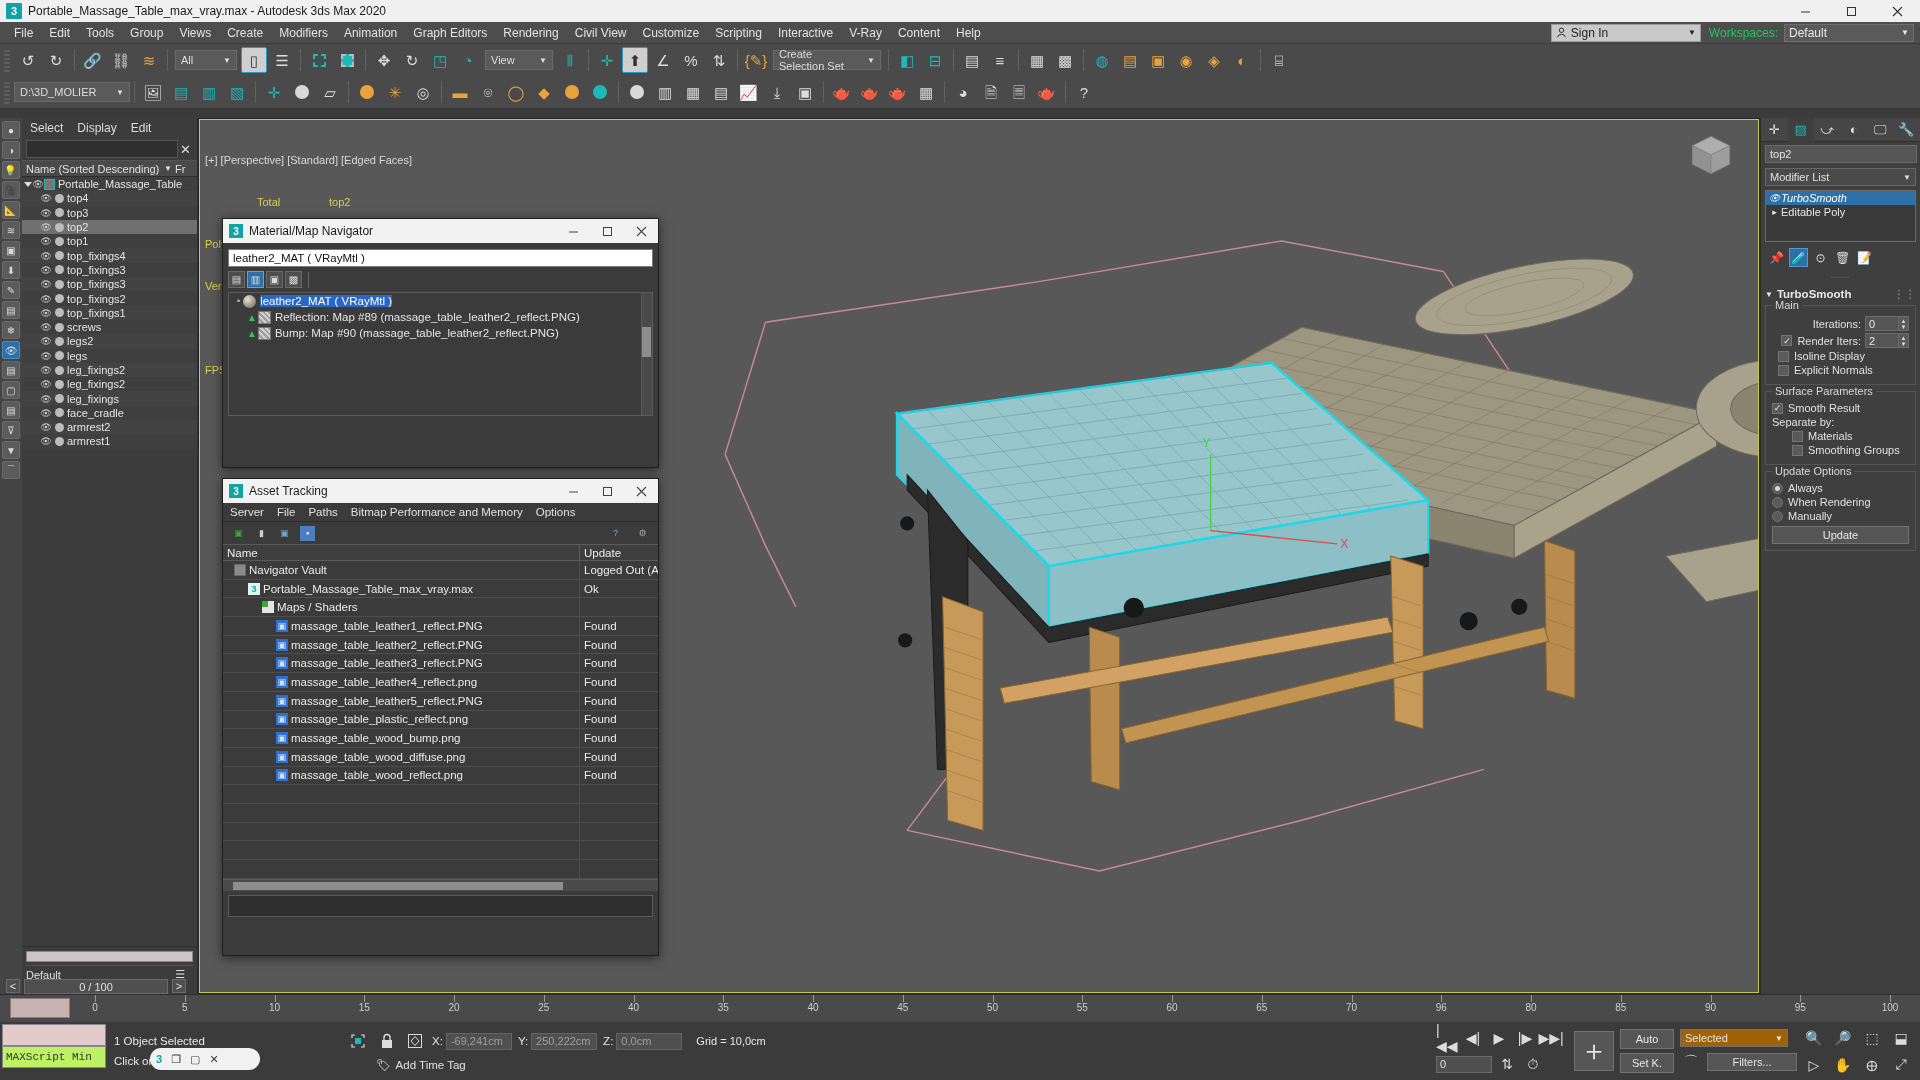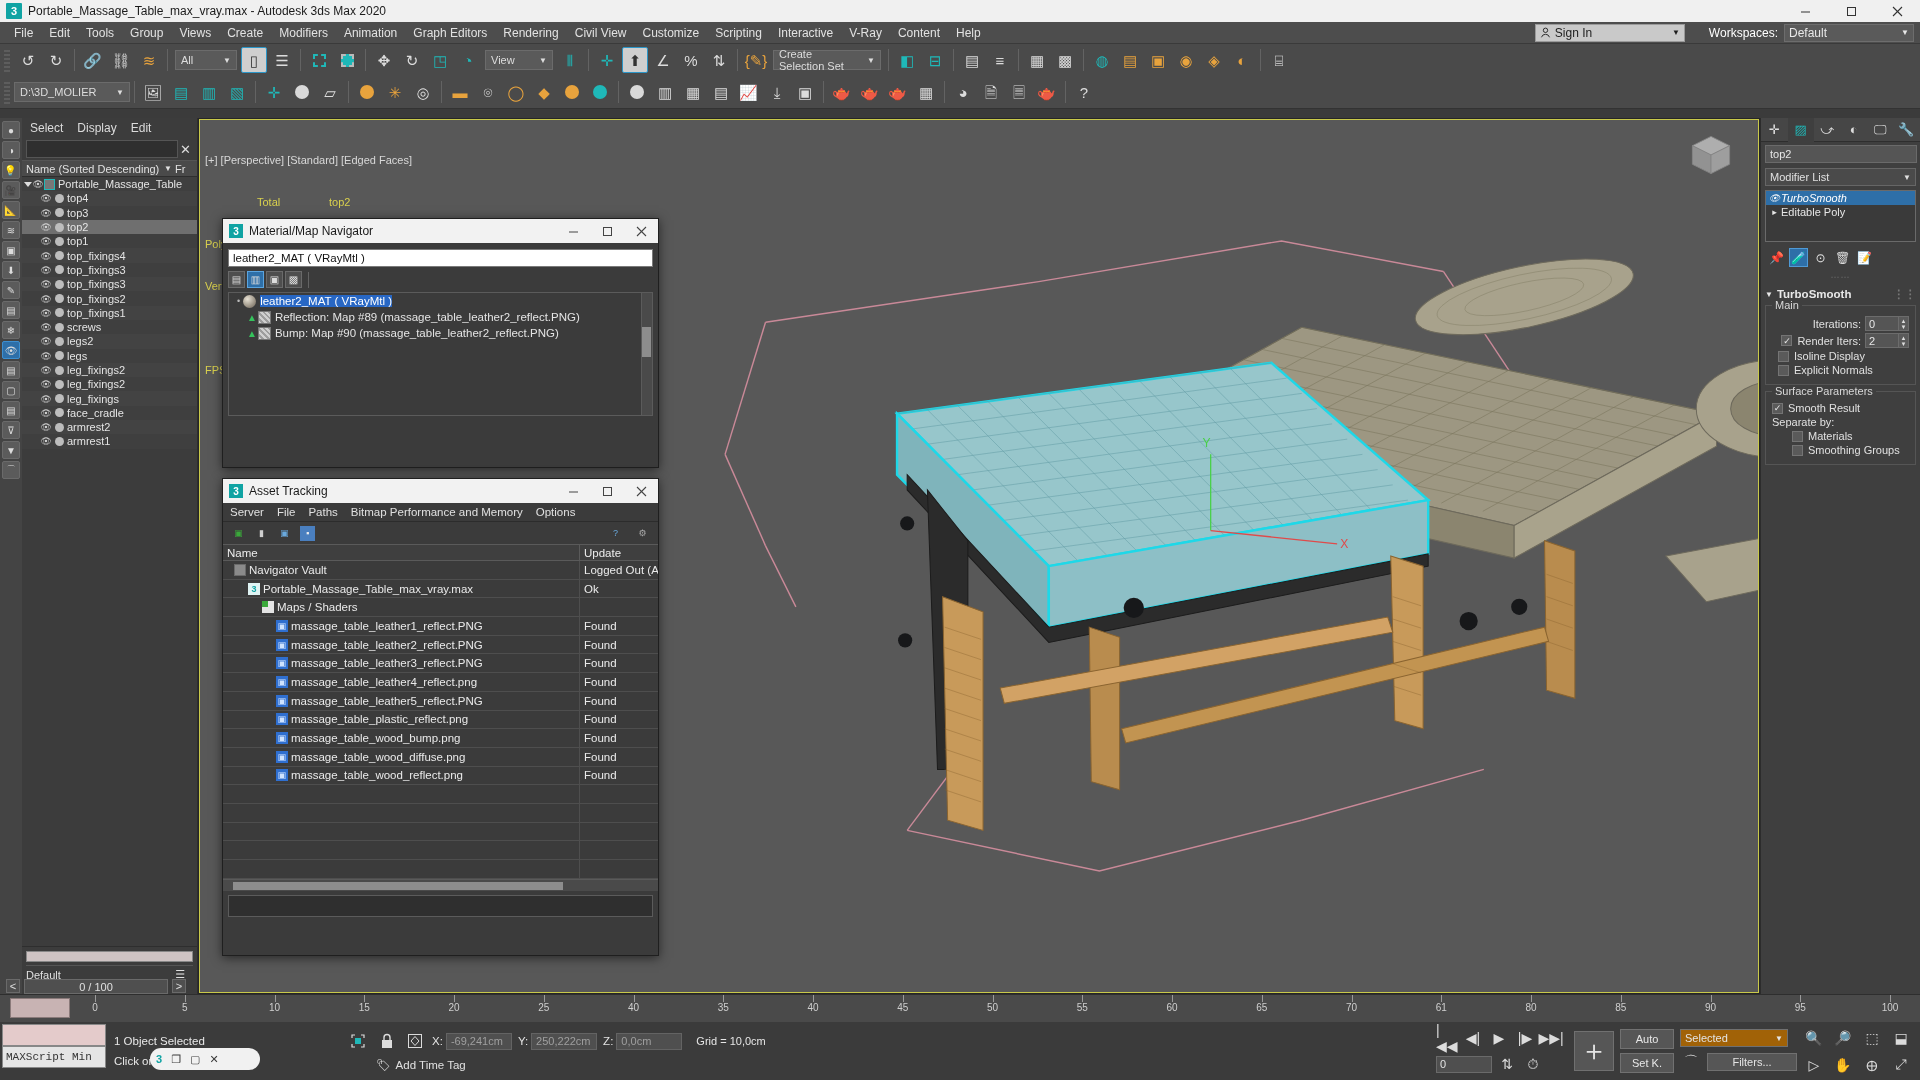--- a/index.html
+++ b/index.html
@@ -21,21 +21,21 @@
   .win-btn svg { display:block; }
 
   
   .menubar { height:22px; background:#4d4d4d; display:flex; align-items:center; padding-left:6px; border-bottom:1px solid #3a3a3a;}
   .menubar .mi { padding:3px 8px; font-size:12px; color:#e2e2e2; white-space:nowrap; }
   .menubar .right { margin-left:auto; display:flex; align-items:center; height:22px; }
   .signin { display:flex; align-items:center; background:#c9c9c9; color:#1e1e1e; height:18px; padding:0 4px; min-width:150px;
      border:1px solid #9a9a9a; margin-right:2px; font-size:12px;}
   .signin .cap { margin-left:4px;}
   .signin .arr { margin-left:auto; font-size:8px;}
-  .wsp-label { color:#ffffff; padding:0 6px; font-size:12px;margin-left:16px;}
+  .wsp-label { color:#22c55e; padding:0 6px; font-size:12px;}
   .wsp-select { display:flex; align-items:center; background:#5a5a5a; color:#e8e8e8; height:18px; min-width:130px;
      padding:0 4px; border:1px solid #6d6d6d; margin-right:6px;}
   .wsp-select .arr { margin-left:auto; font-size:8px;}
 
   
   .toolbars { background:#4a4a4a; border-bottom:1px solid #333; }
   .trow { height:32px; display:flex; align-items:center; padding-left:4px; }
   .grip { width:6px; height:24px; background:
       repeating-linear-gradient(0deg,#6a6a6a 0 2px,transparent 2px 4px); margin-right:4px; opacity:.6;}
   .tbtn { width:26px; height:26px; margin:0 1px; display:flex; align-items:center; justify-content:center;
@@ -191,21 +191,21 @@
 
   
   .bottom { position:absolute; left:0; right:0; bottom:0; height:86px; background:#3b3b3b; }
   .timeline { height:28px; background:#4a4a4a; border-top:1px solid #2e2e2e; position:relative; overflow:hidden;}
   .tick { position:absolute; top:0; width:1px; height:7px; background:#9a9a9a;}
   .ticklbl { position:absolute; top:7px; font-size:10px; color:#cfcfcf; transform:translateX(-50%);}
   .slider { position:absolute; left:10px; top:3px; width:60px; height:20px; background:#c8b3b3; border:1px solid #8a7a7a;}
   .statusrow { position:absolute; left:0; right:0; bottom:0; height:58px; background:#3b3b3b; display:flex; align-items:stretch;}
   .mxs { width:108px; display:flex; flex-direction:column; padding:2px;}
   .mxs-top { height:22px; background:#e4cbcb; border:1px solid #888;}
-  .mxs-bot { height:22px; background:#e5e5e5; color:#333; font-size:11px; display:flex; align-items:center; padding:0 3px;
+  .mxs-bot { height:22px; background:#bef264; color:#333; font-size:11px; display:flex; align-items:center; padding:0 3px;
      border:1px solid #888; font-family:"Liberation Mono", monospace;}
   .statustext { width:230px; display:flex; flex-direction:column; justify-content:center; gap:8px; padding-left:6px; font-size:11.5px; color:#e8e8e8;}
   .sbar-mid { display:flex; align-items:center; gap:6px; padding:0 8px;}
   .coordbox { display:flex; align-items:center; font-size:11.5px; color:#e4e4e4; }
   .coordbox .lab { margin-right:3px;}
   .coordbox .val { width:66px; height:17px; background:#4f4f4f; border:1px solid #636363; color:#9f9f9f; font-size:11px;
      display:flex; align-items:center; padding:0 4px;}
   .gridtxt { font-size:11px; color:#e6e6e6; margin-left:8px;}
   .addtag { display:flex; align-items:center; gap:5px; font-size:11.5px; color:#e0e0e0;}
   .anim-ctrl { display:flex; align-items:center; gap:4px;}
@@ -890,20 +890,36 @@
           <div class="frow" style="padding-left:20px">
             <span class="cb"></span>
             <span>Materials</span>
           </div>
           <div class="frow" style="padding-left:20px">
             <span class="cb"></span>
             <span>Smoothing Groups</span>
           </div>
         </div>
 
+        <div class="grp">
+          <div class="lbl">Update Options</div>
+          <div class="frow">
+            <span class="rb on"></span>
+            <span>Always</span>
+          </div>
+          <div class="frow">
+            <span class="rb"></span>
+            <span>When Rendering</span>
+          </div>
+          <div class="frow">
+            <span class="rb"></span>
+            <span>Manually</span>
+          </div>
+          <div class="updbtn">Update</div>
+        </div>
       </div>
     </div>
   </div>
 
   <div class="fwin" style="left:222px; top:218px; width:437px; height:250px;">
     <div class="fw-title">
       <div class="ic">3</div>
       <span>Material/Map Navigator</span>
       <div class="fw-btns">
         <div class="fw-btn">
@@ -1181,21 +1197,21 @@
           <div class="ticklbl" style="left: 992.5px;">50</div>
           <div class="tick" style="left: 1082.25px;"></div>
           <div class="ticklbl" style="left: 1082.25px;">55</div>
           <div class="tick" style="left: 1172px;"></div>
           <div class="ticklbl" style="left: 1172px;">60</div>
           <div class="tick" style="left: 1261.75px;"></div>
           <div class="ticklbl" style="left: 1261.75px;">65</div>
           <div class="tick" style="left: 1351.5px;"></div>
           <div class="ticklbl" style="left: 1351.5px;">70</div>
           <div class="tick" style="left: 1441.25px;"></div>
-          <div class="ticklbl" style="left: 1441.25px;">61</div>
+          <div class="ticklbl" style="left: 1441.25px;">96</div>
           <div class="tick" style="left: 1531px;"></div>
           <div class="ticklbl" style="left: 1531px;">80</div>
           <div class="tick" style="left: 1620.75px;"></div>
           <div class="ticklbl" style="left: 1620.75px;">85</div>
           <div class="tick" style="left: 1710.5px;"></div>
           <div class="ticklbl" style="left: 1710.5px;">90</div>
           <div class="tick" style="left: 1800.25px;"></div>
           <div class="ticklbl" style="left: 1800.25px;">95</div>
           <div class="tick" style="left: 1890px;"></div>
           <div class="ticklbl" style="left: 1890px;">100</div>

